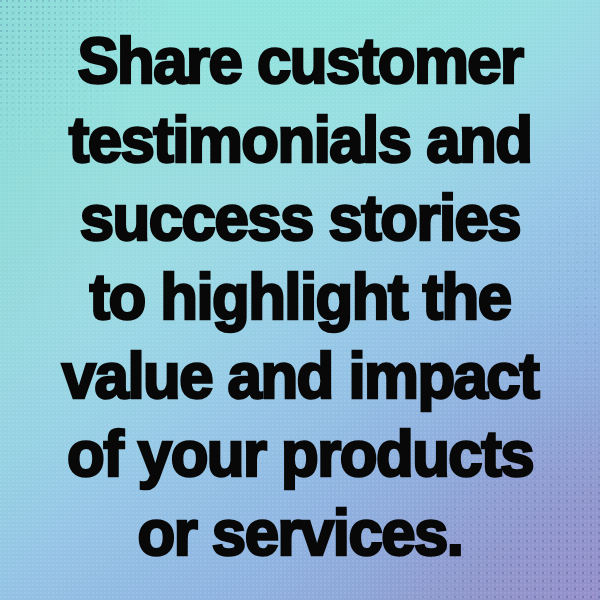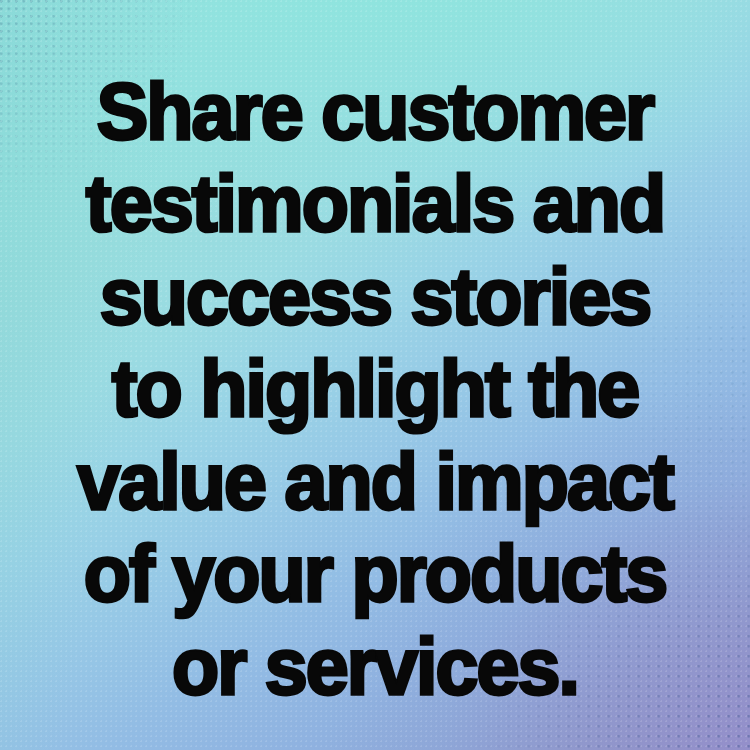--- a/index.html
+++ b/index.html
@@ -115,21 +115,21 @@
     pointer-events: none;
   }
 
   
   .quote {
     position: absolute;
     inset: 0;
     display: flex;
     flex-direction: column;
     align-items: center;
-    justify-content: flex-end;
+    justify-content: space-between;
     padding: 24px 10px 30px;
     box-sizing: border-box;
     z-index: 5;
   }
 
   .quote-line {
     display: block;
     width: 100%;
     text-align: center;
     color: #080808;

